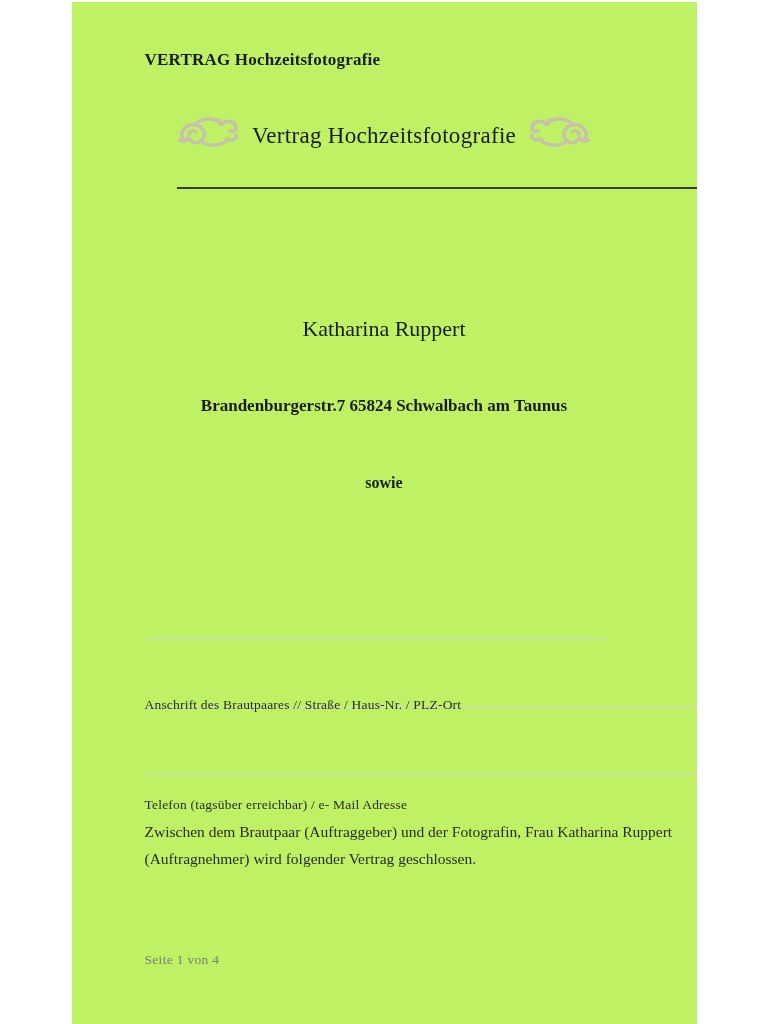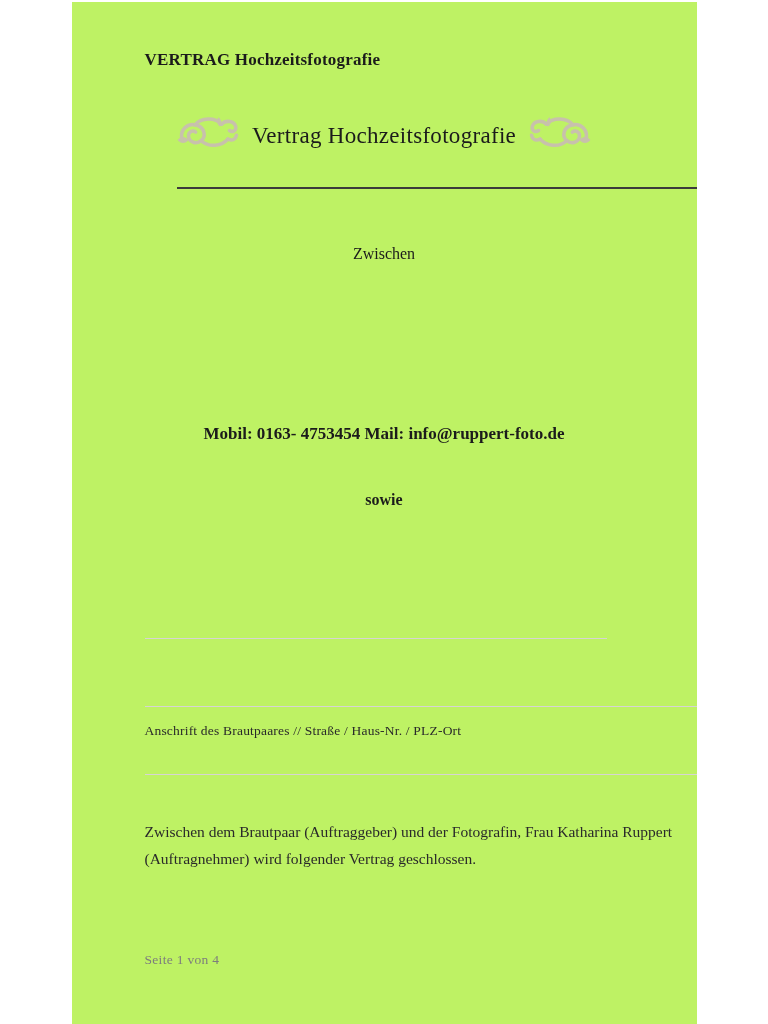--- a/index.html
+++ b/index.html
@@ -51,39 +51,39 @@
     position: absolute;
     left: 0;
     width: 100%;
     text-align: center;
   }
   .t-zwischen   { top: 243px; font-size: 16px; }
   .t-fotograf   { top: 280px; font-size: 16px; font-weight: bold; }
   .t-name       { top: 314px; font-size: 22px; }
   .t-address    { top: 394px; font-size: 17px; font-weight: bold; }
   .t-contact    { top: 422px; font-size: 17px; font-weight: bold; }
-  .t-sowie      { top: 489px; font-size: 16px; font-weight: bold; }
+  .t-sowie      { top: 472px; font-size: 16px; font-weight: bold; }
   .t-client     { top: 553px; font-size: 16px; font-weight: bold; }
   .field-line {
     position: absolute;
     left: 73px;
     border-bottom: 1px solid #d6d4d4;
   }
   .line-1 { top: 636px; width: 462px; }
   .line-2 { top: 704px; width: 577px; }
   .line-3 { top: 772px; width: 577px; }
   .field-label {
     position: absolute;
     left: 73px;
     font-size: 13.5px;
     color: #2a2a2a;
     letter-spacing: 0.2px;
   }
   .label-1 { top: 658px; }
-  .label-2 { top: 721px; }
+  .label-2 { top: 695px; }
   .label-3 { top: 795px; }
   .closing-paragraph {
     position: absolute;
     top: 816px;
     left: 73px;
     width: 600px;
     font-size: 15.5px;
     line-height: 1.75;
     color: #2a2a2a;
   }
@@ -133,34 +133,35 @@
         <g fill="#c8c1ac">
           <path d="M2,32 C6,27 12,27 16,32 C12,37 6,37 2,32 Z"></path>
           <path d="M54,3 C58,6 59,11 56,15 C52,12 51,7 54,3 Z"></path>
         </g>
       </svg>
     </span>
   </div>
 
   <div class="title-underline"></div>
 
-  <div class="centered t-zwischen">Zwischen</div>
 
 
+  <div class="centered t-name">Katharina Ruppert</div>
 
+  <div class="centered t-address">Brandenburgerstr.7 65824 Schwalbach am Taunus</div>
 
-  <div class="centered t-contact">Mobil: 0163- 4753454 Mail: info@ruppert-foto.de</div>
 
   <div class="centered t-sowie">sowie</div>
 
 
   <div class="field-line line-1"></div>
 
   <div class="field-line line-2"></div>
   <div class="field-label label-2">Anschrift des Brautpaares // Straße / Haus-Nr. / PLZ-Ort</div>
 
   <div class="field-line line-3"></div>
+  <div class="field-label label-3">Telefon (tagsüber erreichbar) / e- Mail Adresse</div>
 
   <div class="closing-paragraph">Zwischen dem Brautpaar (Auftraggeber) und der Fotografin, Frau Katharina Ruppert (Auftragnehmer) wird folgender Vertrag geschlossen.</div>
 
   <div class="page-footer">Seite 1 von 4</div>
 
 </div>
 
 </body></html>

